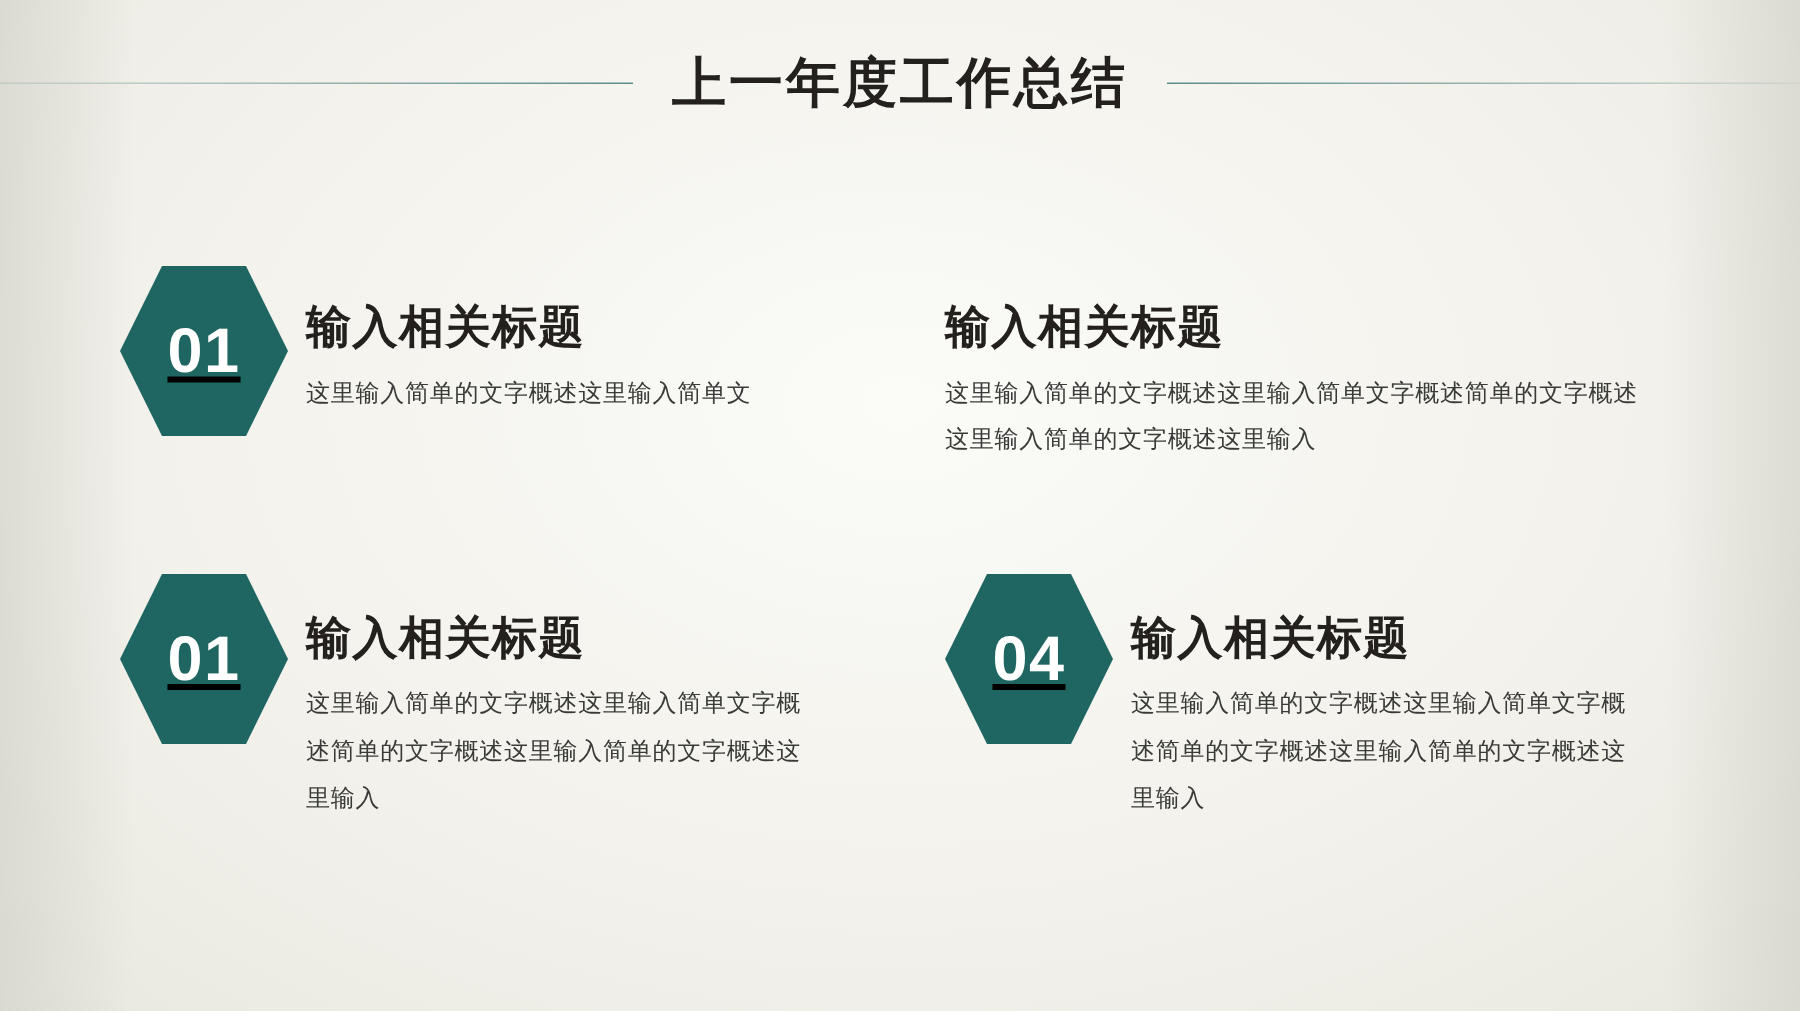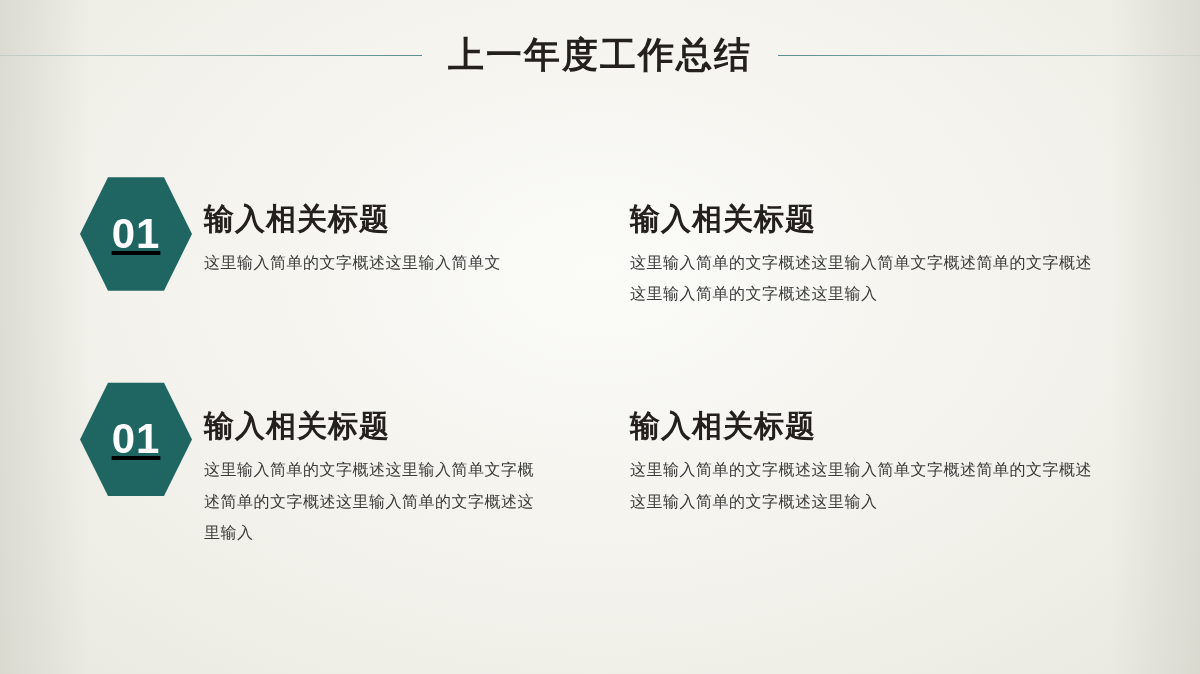--- a/index.html
+++ b/index.html
@@ -186,20 +186,25 @@
           <span class="hex-num">01</span>
         </div>
       </div>
       <div class="textcol">
         <p class="item-title">输入相关标题</p>
         <p class="item-desc">这里输入简单的文字概述这里输入简单文字概述简单的文字概述这里输入简单的文字概述这里输入</p>
       </div>
     </div>
 
     <div class="item item-04">
+      <div class="hexwrap">
+        <div class="hex">
+          <span class="hex-num">04</span>
+        </div>
+      </div>
       <div class="textcol">
         <p class="item-title">输入相关标题</p>
         <p class="item-desc">这里输入简单的文字概述这里输入简单文字概述简单的文字概述这里输入简单的文字概述这里输入</p>
       </div>
     </div>
 
   </div>
 </div>
 
 </body></html>

